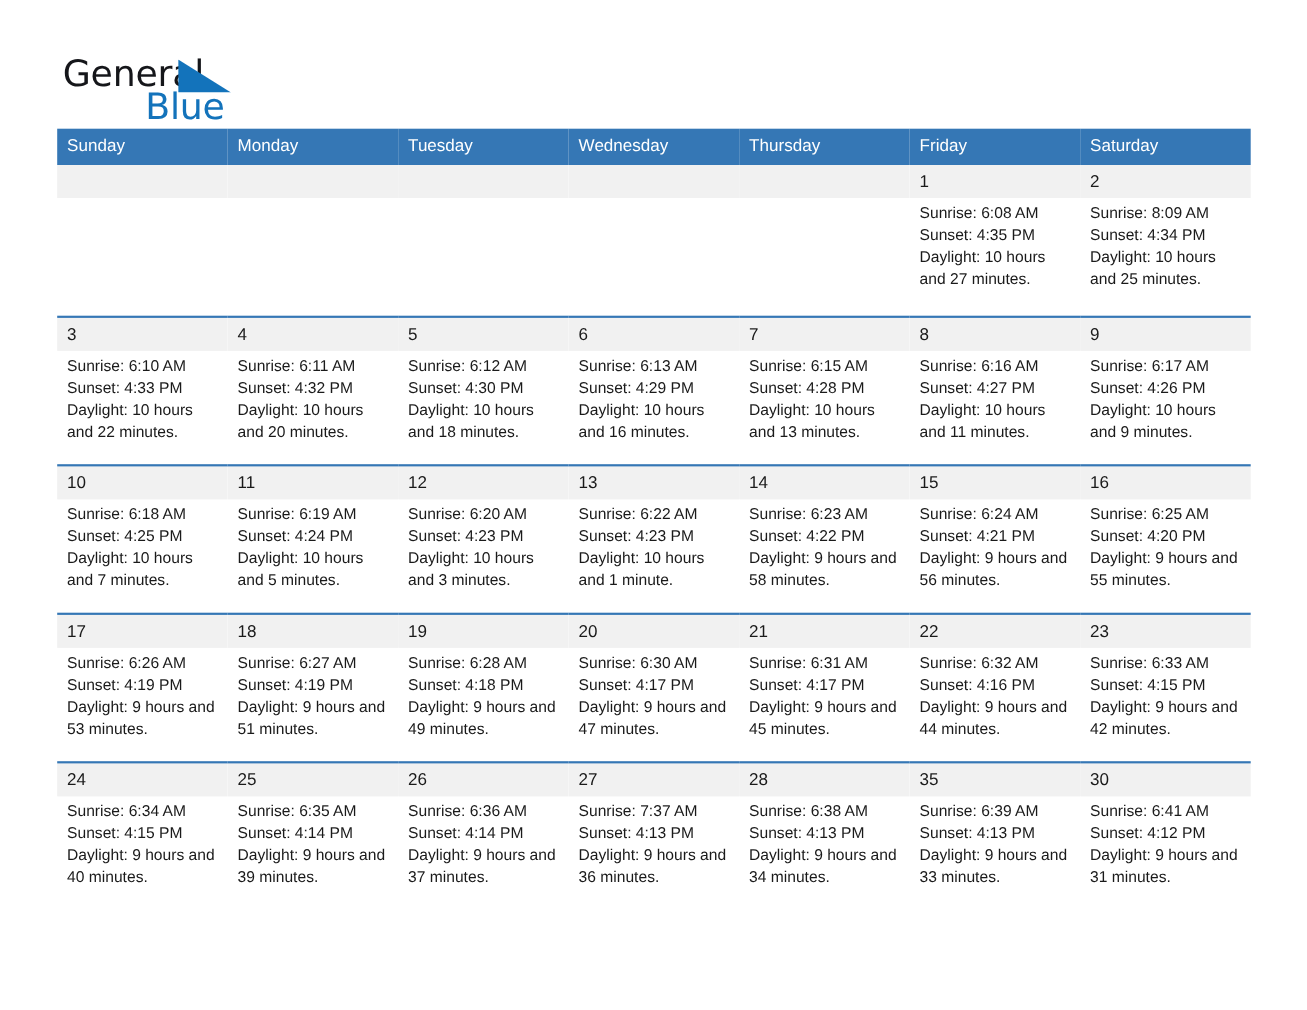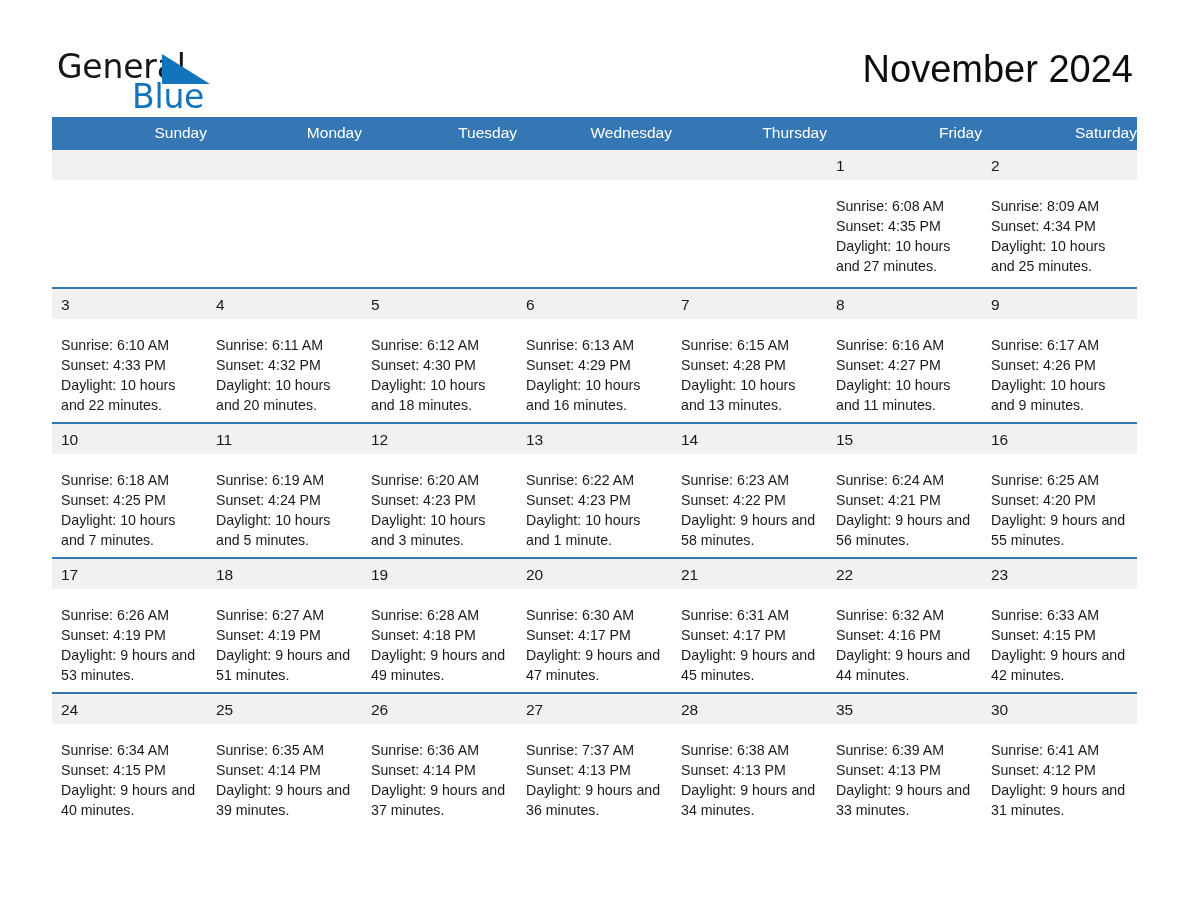--- a/index.html
+++ b/index.html
@@ -96,21 +96,21 @@
     margin: 9px 52px 0 52px;
     width: 1085px;
     border-collapse: collapse;
     table-layout: fixed;
   }
   .calendar th {
     background: #3577b5;
     color: #ffffff;
     font-size: 15.5px;
     font-weight: 400;
-    text-align: right;
+    text-align: left;
     padding: 7px 0 8px 9px;
     height: 31px;
     vertical-align: middle;
     border: none;
   }
   .calendar td {
     vertical-align: top;
     padding: 0;
     border: none;
     border-top: 2px solid #3577b5;
@@ -132,21 +132,21 @@
     font-size: 15.5px;
     color: #1a1a1a;
     line-height: 1;
     padding: 8px 0 8px 9px;
     height: 30px;
   }
   .daynum.empty {
     color: transparent;
   }
   .details {
-    padding: 16px 8px 0 9px;
+    padding: 4px 8px 0 9px;
     font-size: 14.2px;
     line-height: 1.42;
     color: #1a1a1a;
   }
   .details div { white-space: nowrap; }
   .details .daylight-wrap { white-space: normal; }
 </style>
 </head>
 <body>
 
@@ -156,21 +156,20 @@
 
     <div class="brand">
       <span class="brand-general">General</span>
       <svg class="brand-triangle" viewBox="0 0 48 30">
         <polygon points="0,0 0,30 48,30" fill="#1373bb"></polygon>
       </svg>
       <span class="brand-blue">Blue</span>
     </div>
 
     <div class="title-block">
-      <div class="month-title">November 2024</div>
     </div>
 
   </div>
 
   <table class="calendar">
     <thead>
       <tr id="weekday-header-row">
           <th>Sunday</th>
           <th>Monday</th>
           <th>Tuesday</th>

